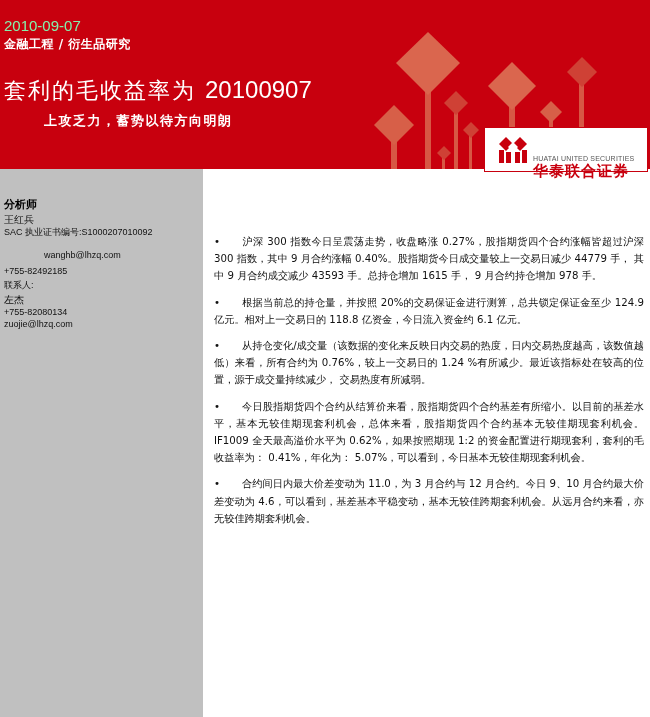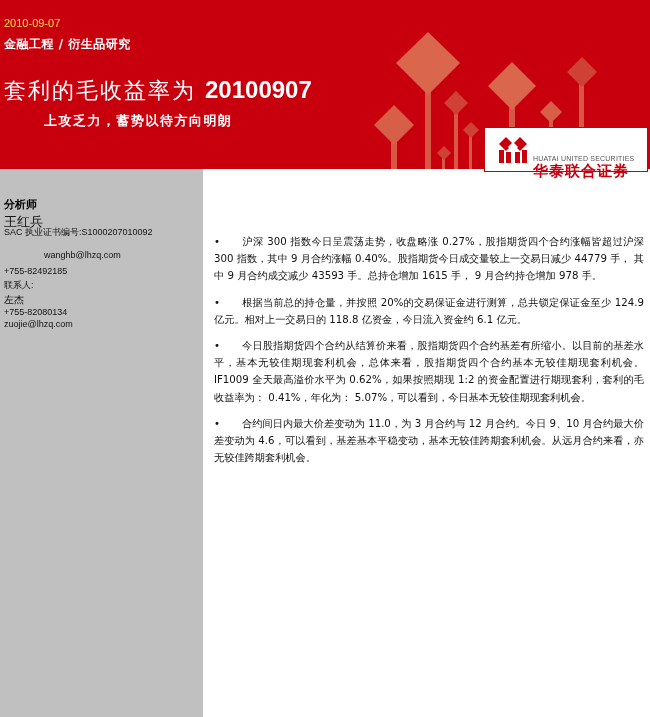--- a/index.html
+++ b/index.html
@@ -7,33 +7,33 @@
       width: 650px; height: 717px; overflow: hidden; position: relative;
       background: #ffffff;
       font-family: "DejaVu Sans", "Liberation Sans", sans-serif;
     }
     .header {
       position: absolute; left: 0; top: 0; width: 650px; height: 169px;
       background: #c8000e; overflow: hidden;
     }
     .header svg.deco { position: absolute; left: 0; top: 0; }
     .date {
-      position: absolute; left: 4px; top: 17px; color: #fde047;
-      font-family: "Liberation Sans", sans-serif; font-size: 11px;
+      position: absolute; left: 4px; top: 17px; color: #86efac;
+      font-family: "Liberation Sans", sans-serif; font-size: 15px;
     }
     .category {
       position: absolute; left: 4px; top: 36px; color: #fff;
       font-size: 12px; font-weight: bold; letter-spacing: 0.5px;
     }
     .title {
       position: absolute; left: 4px; top: 76px; color: #fff;
       font-size: 22px; white-space: nowrap; letter-spacing: 2px;
     }
     .title .num {
-      font-family: "Liberation Sans", sans-serif; font-weight: bold; font-size: 24px; letter-spacing: 0;
+      font-family: "Liberation Sans", sans-serif; font-weight: normal; font-size: 24px; letter-spacing: 0;
     }
     .subtitle {
       position: absolute; left: 44px; top: 112px; color: #fff;
       font-size: 13px; font-weight: bold; letter-spacing: 1.5px;
     }
     .logo-box {
       position: absolute; left: 484px; top: 127px; width: 164px; height: 45px;
       background: #fff; border: 1px solid #c8000e; box-sizing: border-box;
     }
     .logo-mark { position: absolute; left: 14px; top: 9px; }
@@ -114,28 +114,29 @@
       <rect x="16" y="15" width="5" height="11"></rect>
       <rect x="23" y="13" width="5" height="13"></rect>
     </g>
   </svg>
   <div class="logo-cn">华泰联合证券</div>
   <div class="logo-en">HUATAI UNITED SECURITIES</div>
 </div>
 
 <div class="sidebar">
   <div class="sb-heading">分析师</div>
-  <div class="sb-line" style="top:44px;font-size:13px;">王红兵</div>
+  <div class="sb-line" style="top:44px;font-size:10px;">王红兵</div>
   <div class="sb-line" style="top:57px;">SAC 执业证书编号:S1000207010092</div>
   <div class="sb-line" style="top:69px;margin-top:28px;">+755-82492185</div>
   <div class="sb-line" style="top:81px;margin-left:40px;">wanghb@lhzq.com</div>
   <div class="sb-line" style="top:110px;">联系人:</div>
   <div class="sb-line" style="top:124px;font-size:10px;">左杰</div>
   <div class="sb-line" style="top:138px;">+755-82080134</div>
   <div class="sb-line" style="top:150px;">zuojie@lhzq.com</div>
 </div>
 
 <div class="main">
   <p class="para"><span class="bullet">•</span><span>沪深 300 指数今日呈震荡走势，收盘略涨 0.27%，股指期货四个合约涨幅皆超过沪深 300 指数，其中 9 月合约涨幅 0.40%。股指期货今日成交量较上一交易日减少 44779 手， 其中 9 月合约成交减少 43593 手。总持仓增加 1615 手， 9 月合约持仓增加 978 手。</span></p>
   <p class="para"><span class="bullet">•</span><span>根据当前总的持仓量，并按照 20%的交易保证金进行测算，总共锁定保证金至少 124.9 亿元。相对上一交易日的 118.8 亿资金，今日流入资金约 6.1 亿元。</span></p>
+  <p class="para"><span class="bullet">•</span><span>从持仓变化/成交量（该数据的变化来反映日内交易的热度，日内交易热度越高，该数值越低）来看，所有合约为 0.76%，较上一交易日的 1.24 %有所减少。最近该指标处在较高的位置，源于成交量持续减少， 交易热度有所减弱。</span></p>
   <p class="para"><span class="bullet">•</span><span>今日股指期货四个合约从结算价来看，股指期货四个合约基差有所缩小。以目前的基差水平，基本无较佳期现套利机会，总体来看，股指期货四个合约基本无较佳期现套利机会。IF1009 全天最高溢价水平为 0.62%，如果按照期现 1:2 的资金配置进行期现套利，套利的毛收益率为： 0.41%，年化为： 5.07%，可以看到，今日基本无较佳期现套利机会。</span></p>
   <p class="para"><span class="bullet">•</span><span>合约间日内最大价差变动为 11.0，为 3 月合约与 12 月合约。今日 9、10 月合约最大价差变动为 4.6，可以看到，基差基本平稳变动，基本无较佳跨期套利机会。从远月合约来看，亦无较佳跨期套利机会。</span></p>
 </div>
 
 </body></html>

